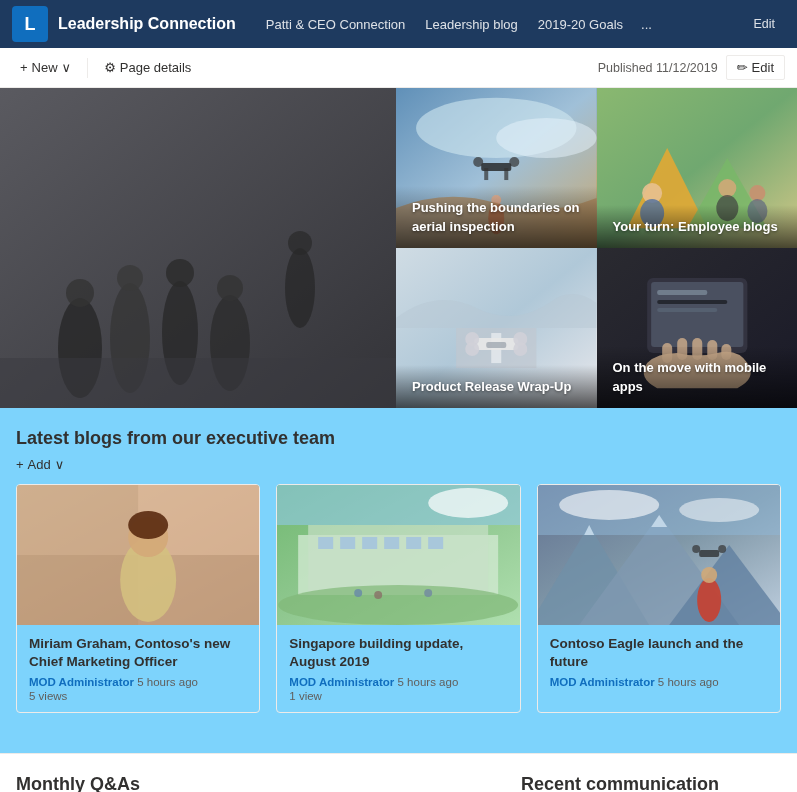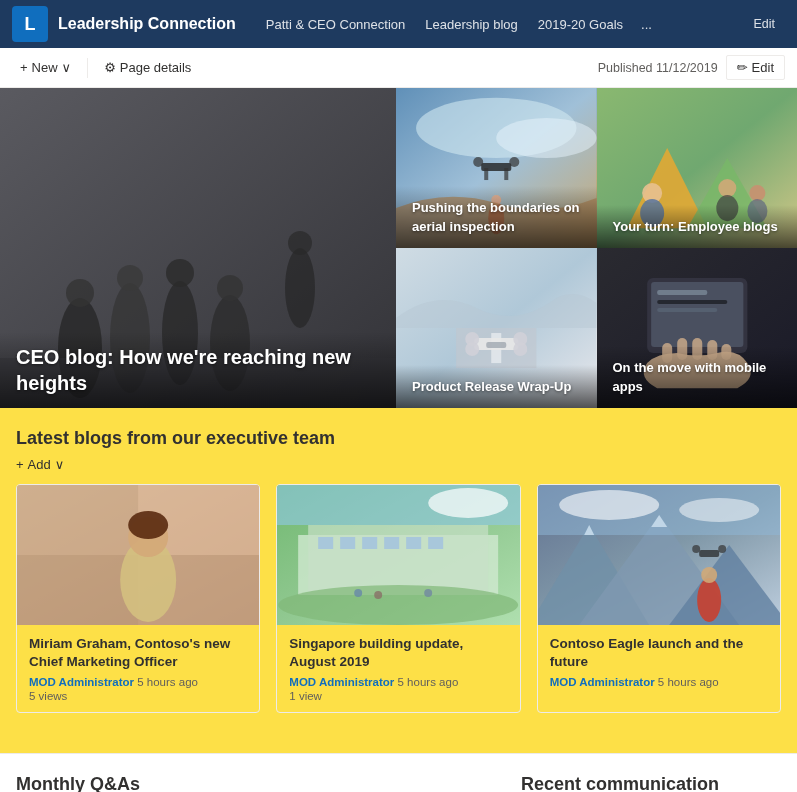--- a/index.html
+++ b/index.html
@@ -187,21 +187,21 @@
       color: white;
       font-size: 15px;
       font-weight: 600;
       text-shadow: 0 1px 3px rgba(0,0,0,0.5);
       line-height: 1.3;
     }
     .hero-main .hero-label { font-size: 20px; }
 
     
     .main-content {
-      background: #fde047;
+      background: #7dd3fc;
       padding: 20px 16px;
     }
 
     
     .section-title {
       font-size: 18px;
       font-weight: 600;
       color: #323130;
       margin-bottom: 8px;
     }
@@ -344,23 +344,20 @@
         <ellipse cx="300" cy="200" rx="15" ry="40" fill="#222" opacity="0.6"></ellipse>
         <circle cx="80" cy="205" r="14" fill="#333" opacity="0.8"></circle>
         <circle cx="130" cy="190" r="13" fill="#3a3a3a" opacity="0.8"></circle>
         <circle cx="180" cy="185" r="14" fill="#2a2a2a" opacity="0.8"></circle>
         <circle cx="230" cy="200" r="13" fill="#333" opacity="0.8"></circle>
         <circle cx="300" cy="155" r="12" fill="#2a2a2a" opacity="0.7"></circle>
 
         <rect x="0" y="270" width="396" height="50" fill="#3a3a40" opacity="0.5"></rect>
       </svg>
     </div>
-    <div class="hero-overlay">
-      <span class="hero-label">CEO blog: How we're reaching new heights</span>
-    </div>
   </div>
 
   <div class="hero-cell">
     <div class="img-aerial">
       <svg width="100%" height="100%" viewBox="0 0 200 160" preserveAspectRatio="xMidYMid slice">
         <defs>
           <linearGradient id="aerialGrad" x1="0%" y1="0%" x2="100%" y2="100%">
             <stop offset="0%" style="stop-color:#6090b8;stop-opacity:1"></stop>
             <stop offset="50%" style="stop-color:#a0c0d8;stop-opacity:1"></stop>
             <stop offset="100%" style="stop-color:#c8a870;stop-opacity:1"></stop>

